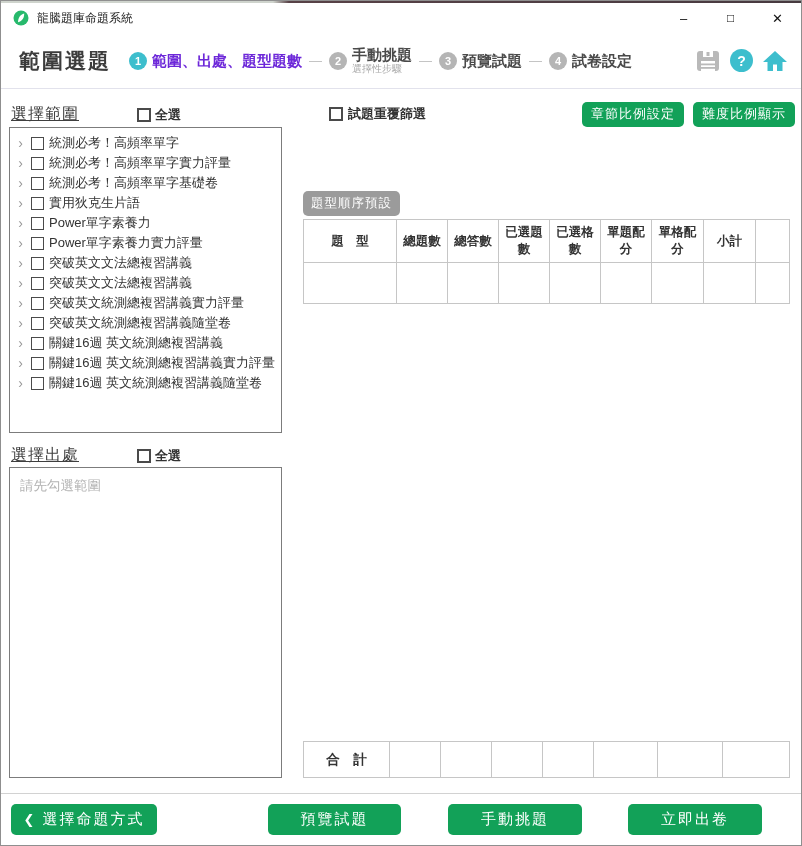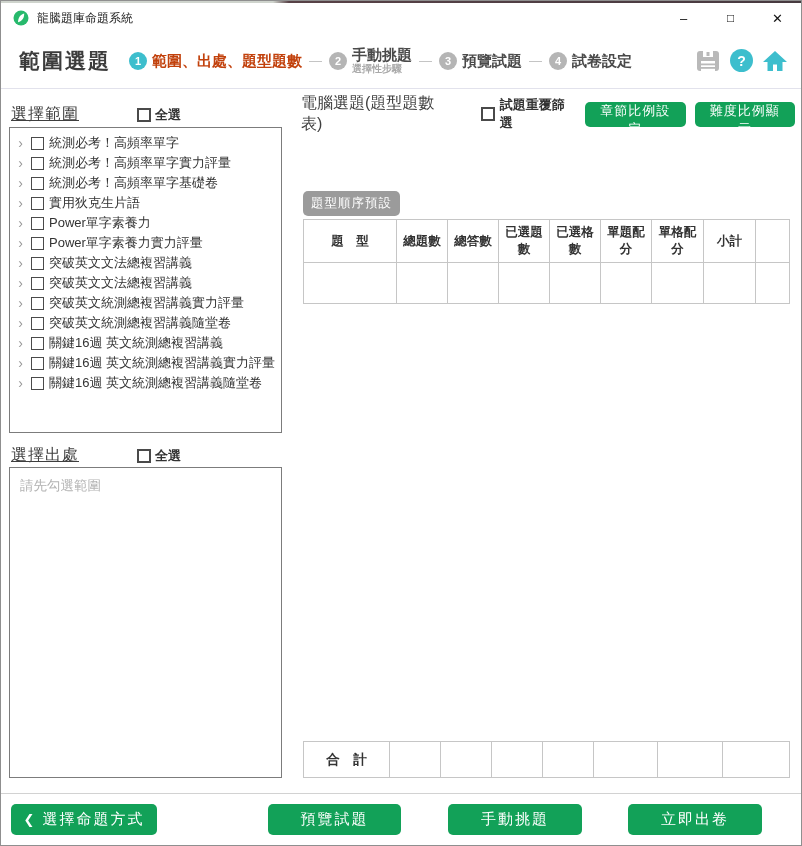--- a/index.html
+++ b/index.html
@@ -26,23 +26,23 @@
   .page-title { position:absolute; left:18px; top:14px; font-size:21px; font-weight:600;
                 color:#3c3c3c; letter-spacing:2px; }
   .stepper { position:absolute; left:128px; top:0; height:100%;
              display:flex; align-items:center; }
   .step { display:flex; align-items:center; gap:5px; cursor:pointer; }
   .step-num { width:18px; height:18px; border-radius:50%; background:#b5b5b5; color:#fff;
               font-size:11px; font-weight:bold; display:flex; align-items:center;
               justify-content:center; flex:0 0 auto; }
   .step-text { display:flex; flex-direction:column; line-height:1.15; }
   .step-label { font-size:15px; font-weight:bold; color:#4a4a4a; }
-  .step-sub { font-size:10px; color:#a9a9a9; font-weight:bold; }
+  .step-sub { font-size:10px; color:#a9a9a9; font-weight:normal; }
   .step.active .step-num { background:#3dbecd; }
-  .step.active .step-label { color:#c2410c; }
+  .step.active .step-label { color:#6d28d9; }
   .sep { color:#bdbdbd; font-size:13px; margin:0 7px; }
   .header-icons { position:absolute; right:13px; top:0; height:100%;
                   display:flex; align-items:center; gap:9px; }
   .hicon-btn { background:none; border:none; cursor:pointer; padding:0;
                display:flex; align-items:center; justify-content:center; }
   .help-circle { width:23px; height:23px; border-radius:50%; background:#3dbecd; color:#fff;
                  font-size:14px; font-weight:bold; display:flex; align-items:center;
                  justify-content:center; }
 
   
@@ -267,21 +267,20 @@
       <span class="cb big"></span>
       <span>全選</span>
     </label>
   </div>
 
   <div class="source-box">
     <span class="placeholder">請先勾選範圍</span>
   </div>
 
   <div class="right-head">
-    <span class="right-title">電腦選題(題型題數表)</span>
     <label class="dup-label">
       <span class="cb big"></span>
       <span>試題重覆篩選</span>
     </label>
     <span class="spacer"></span>
     <button class="green-btn">章節比例設定</button>
     <button class="green-btn">難度比例顯示</button>
   </div>
 
   <button class="gray-btn">題型順序預設</button>

